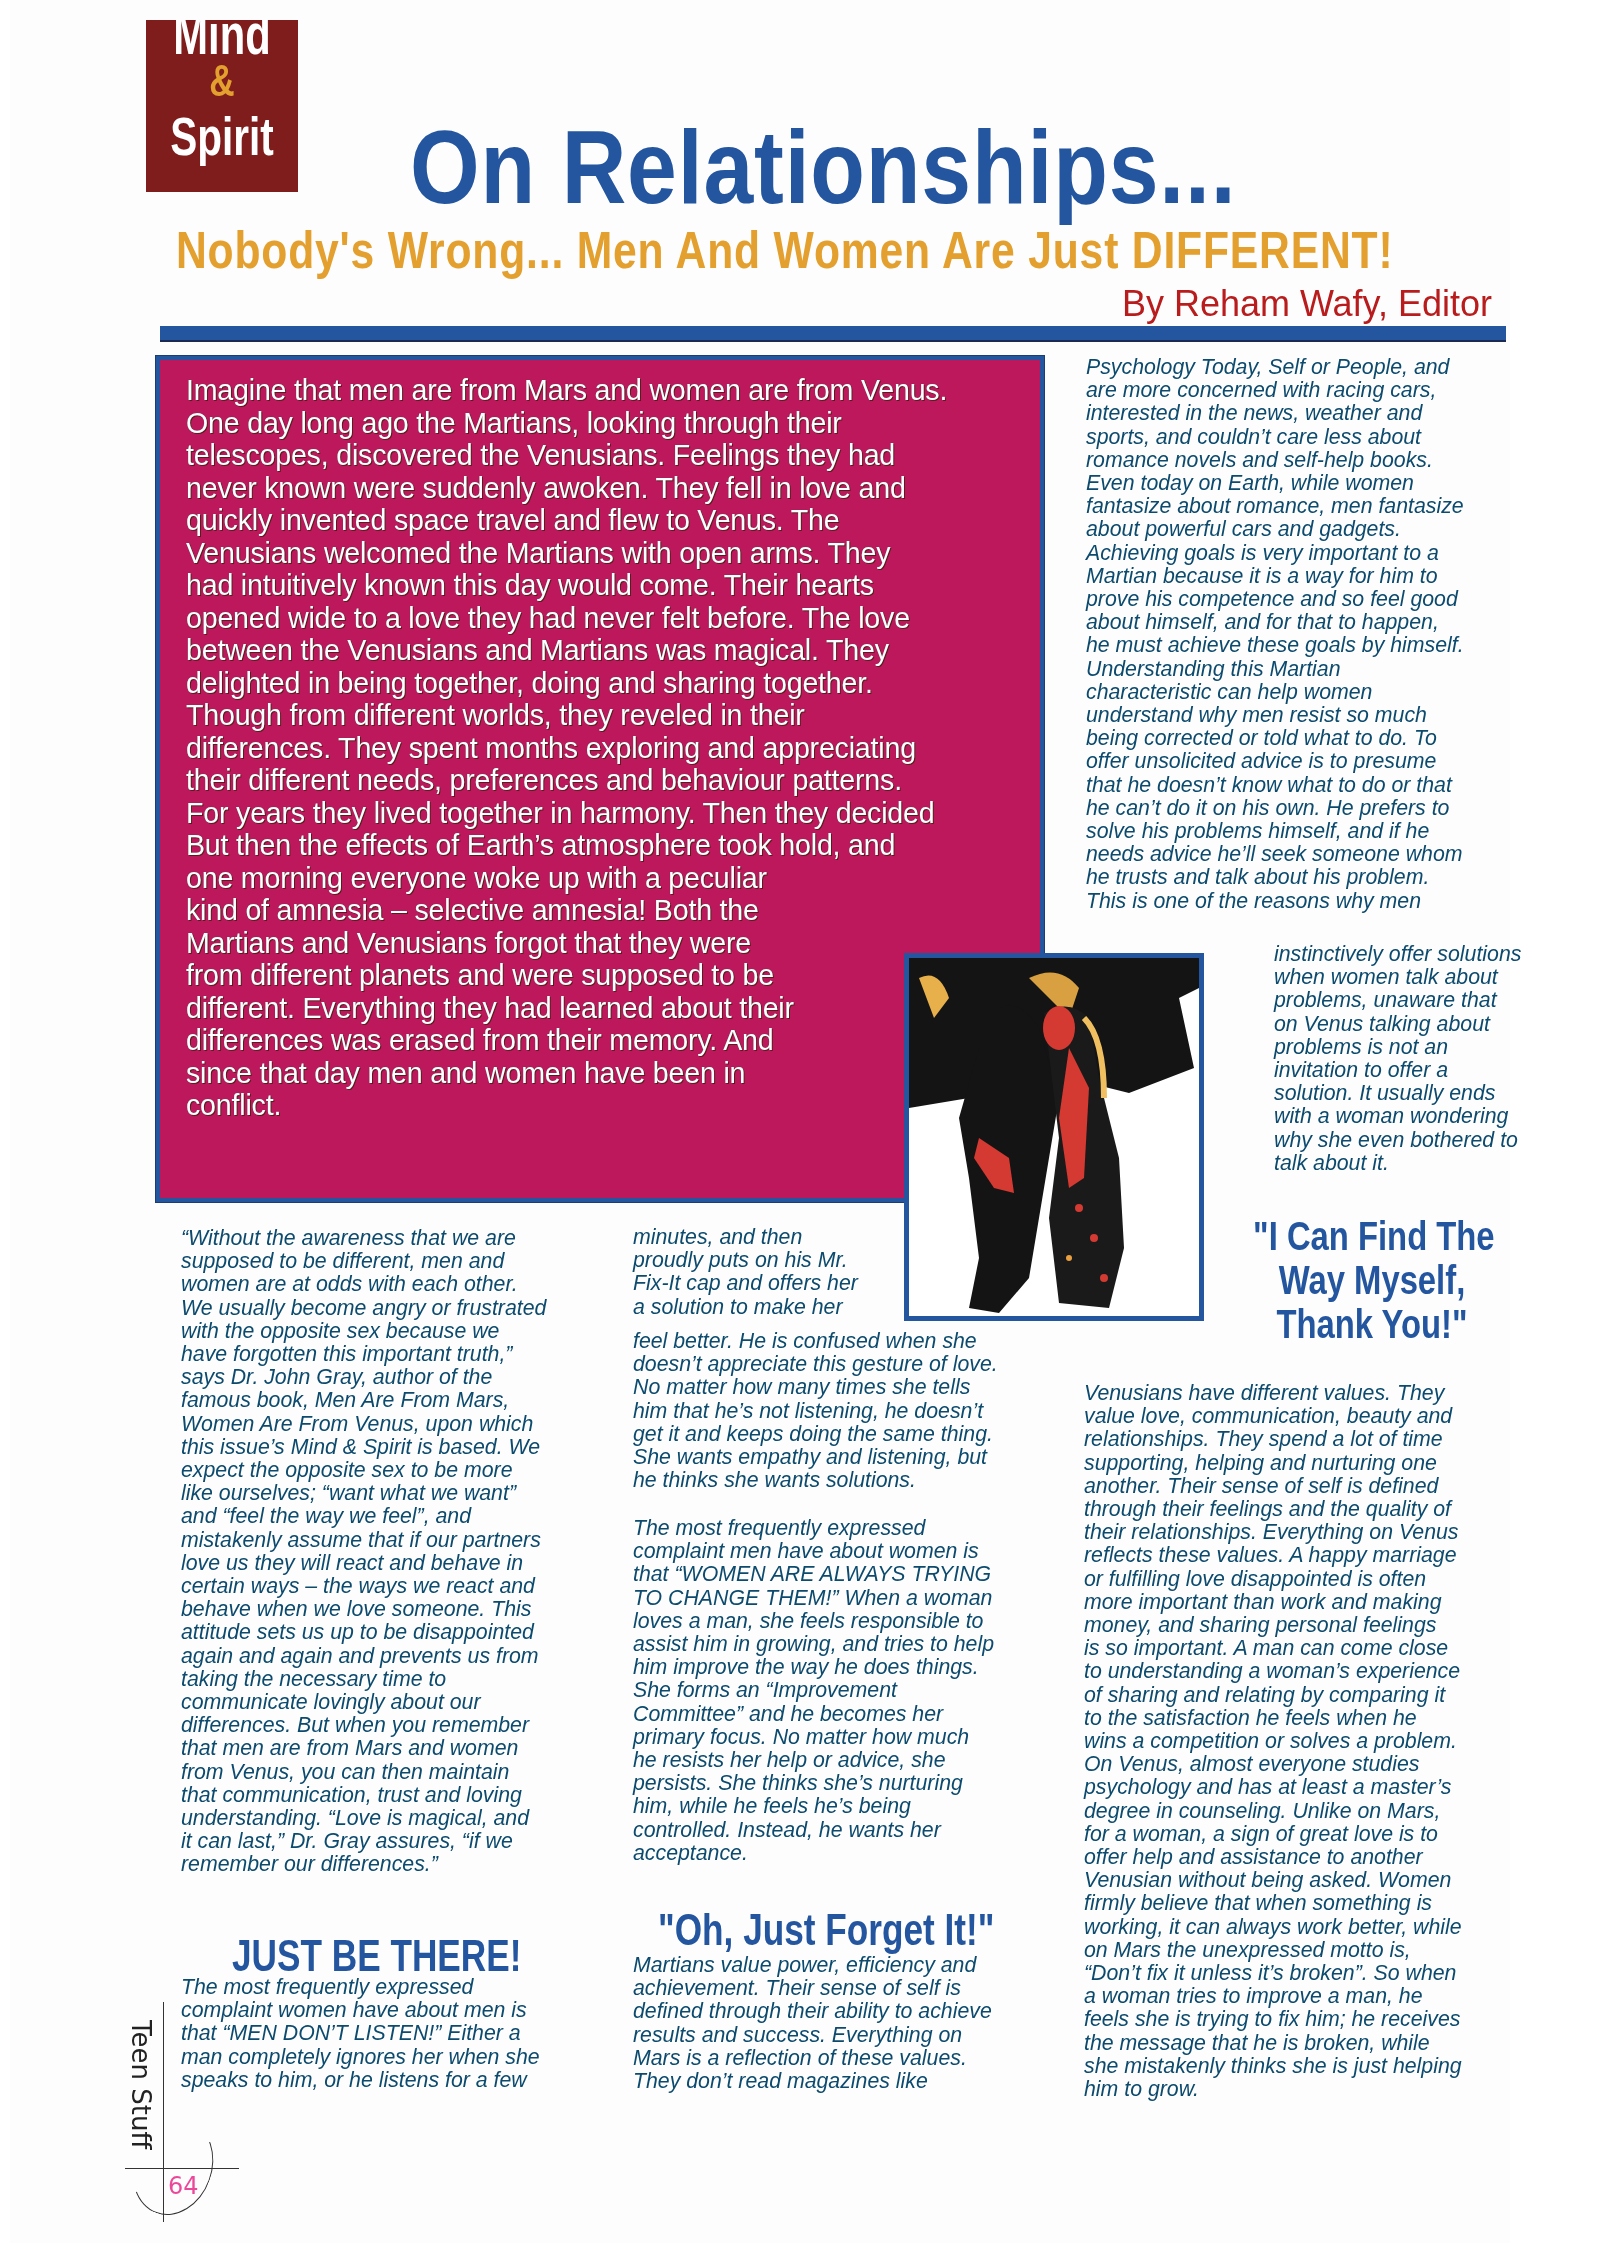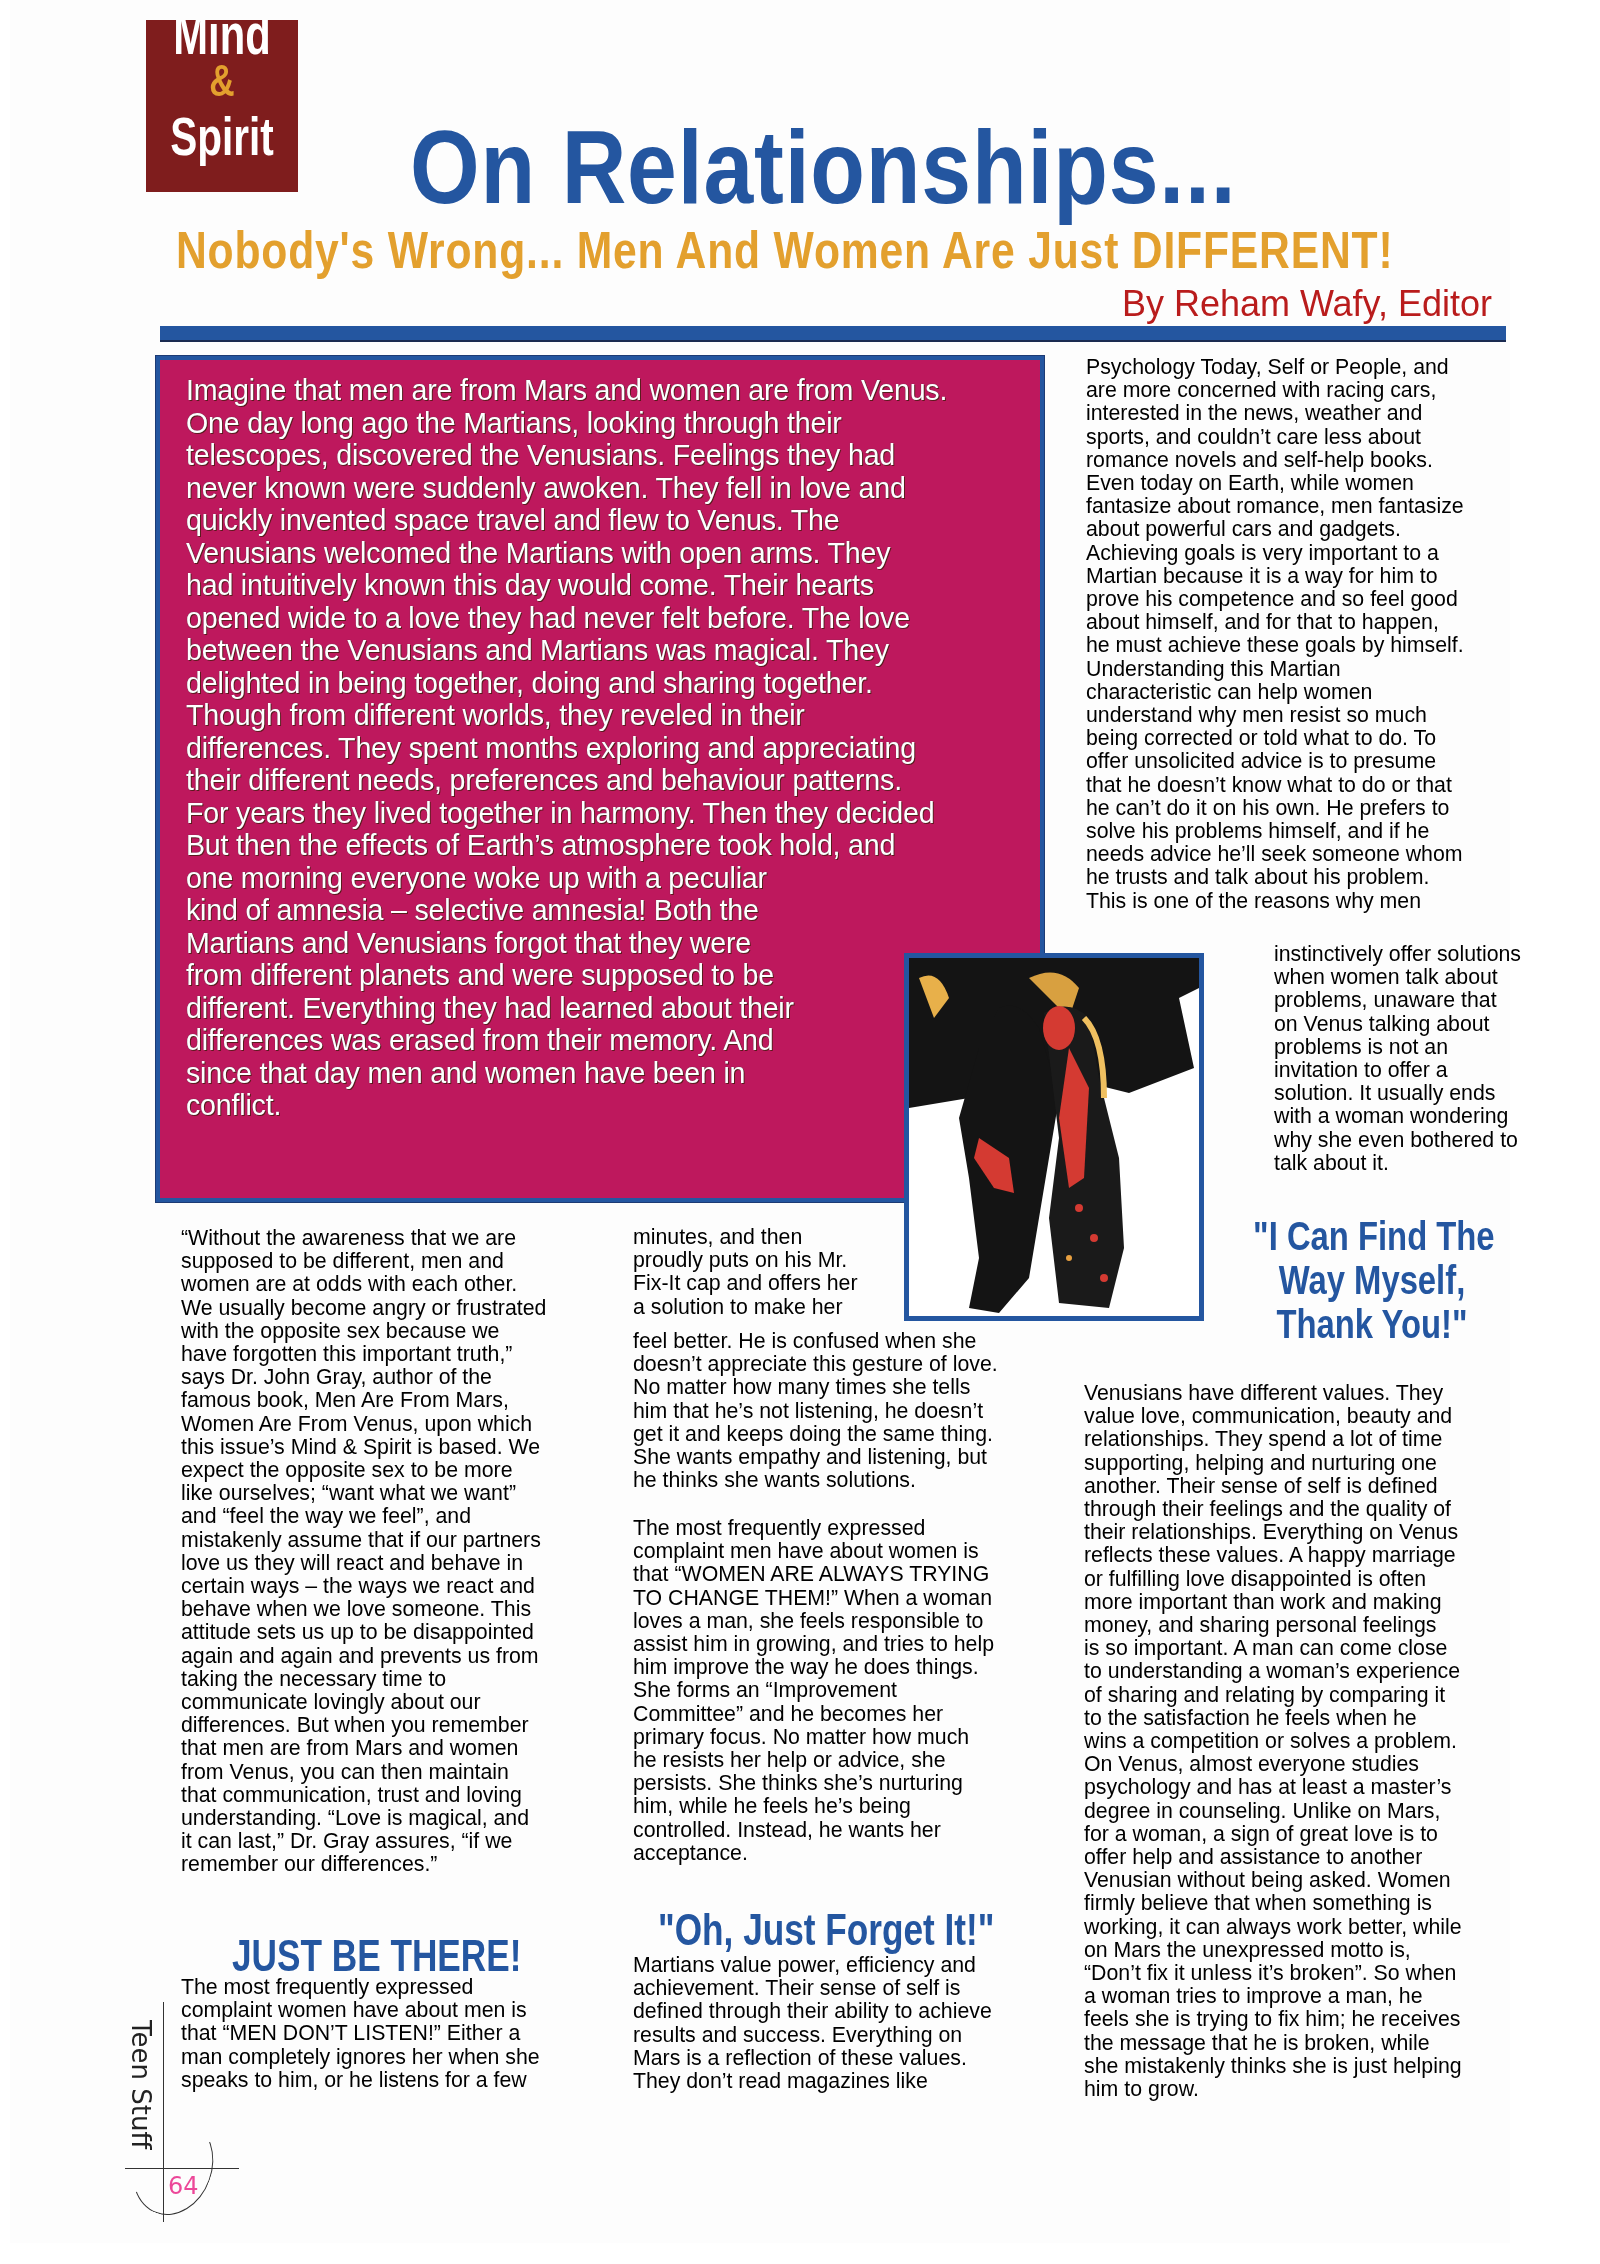--- a/index.html
+++ b/index.html
@@ -62,21 +62,21 @@
   }
   .intro-text .line { display:block; white-space: nowrap; }
 
   
   .photo {
     position: absolute; left: 904px; top: 953px; width: 290px; height: 358px;
     border: 5px solid #2456a0; background: #fff; overflow: hidden;
   }
 
   
-  .col { position: absolute; font-size: 21.3px; line-height: 23.2px; color: #000000; }
+  .col { position: absolute; font-size: 21.3px; line-height: 23.2px; color: #0c4a6e; font-style: italic; }
   .col .line { display:block; white-space: nowrap; }
   .col-right-top { left: 1086px; top: 356px; }
   .col-right-wrap { left: 1274px; top: 943px; }
   .col-left { left: 181px; top: 1227px; }
   .col-mid-a { left: 633px; top: 1226px; }
   .col-mid-b { left: 633px; top: 1330px; }
   .col-mid-c { left: 633px; top: 1517px; }
   .col-mid-d { left: 633px; top: 1954px; }
   .col-left-b { left: 181px; top: 1976px; }
   .col-right-b { left: 1084px; top: 1352px; margin-top: 30px; }

